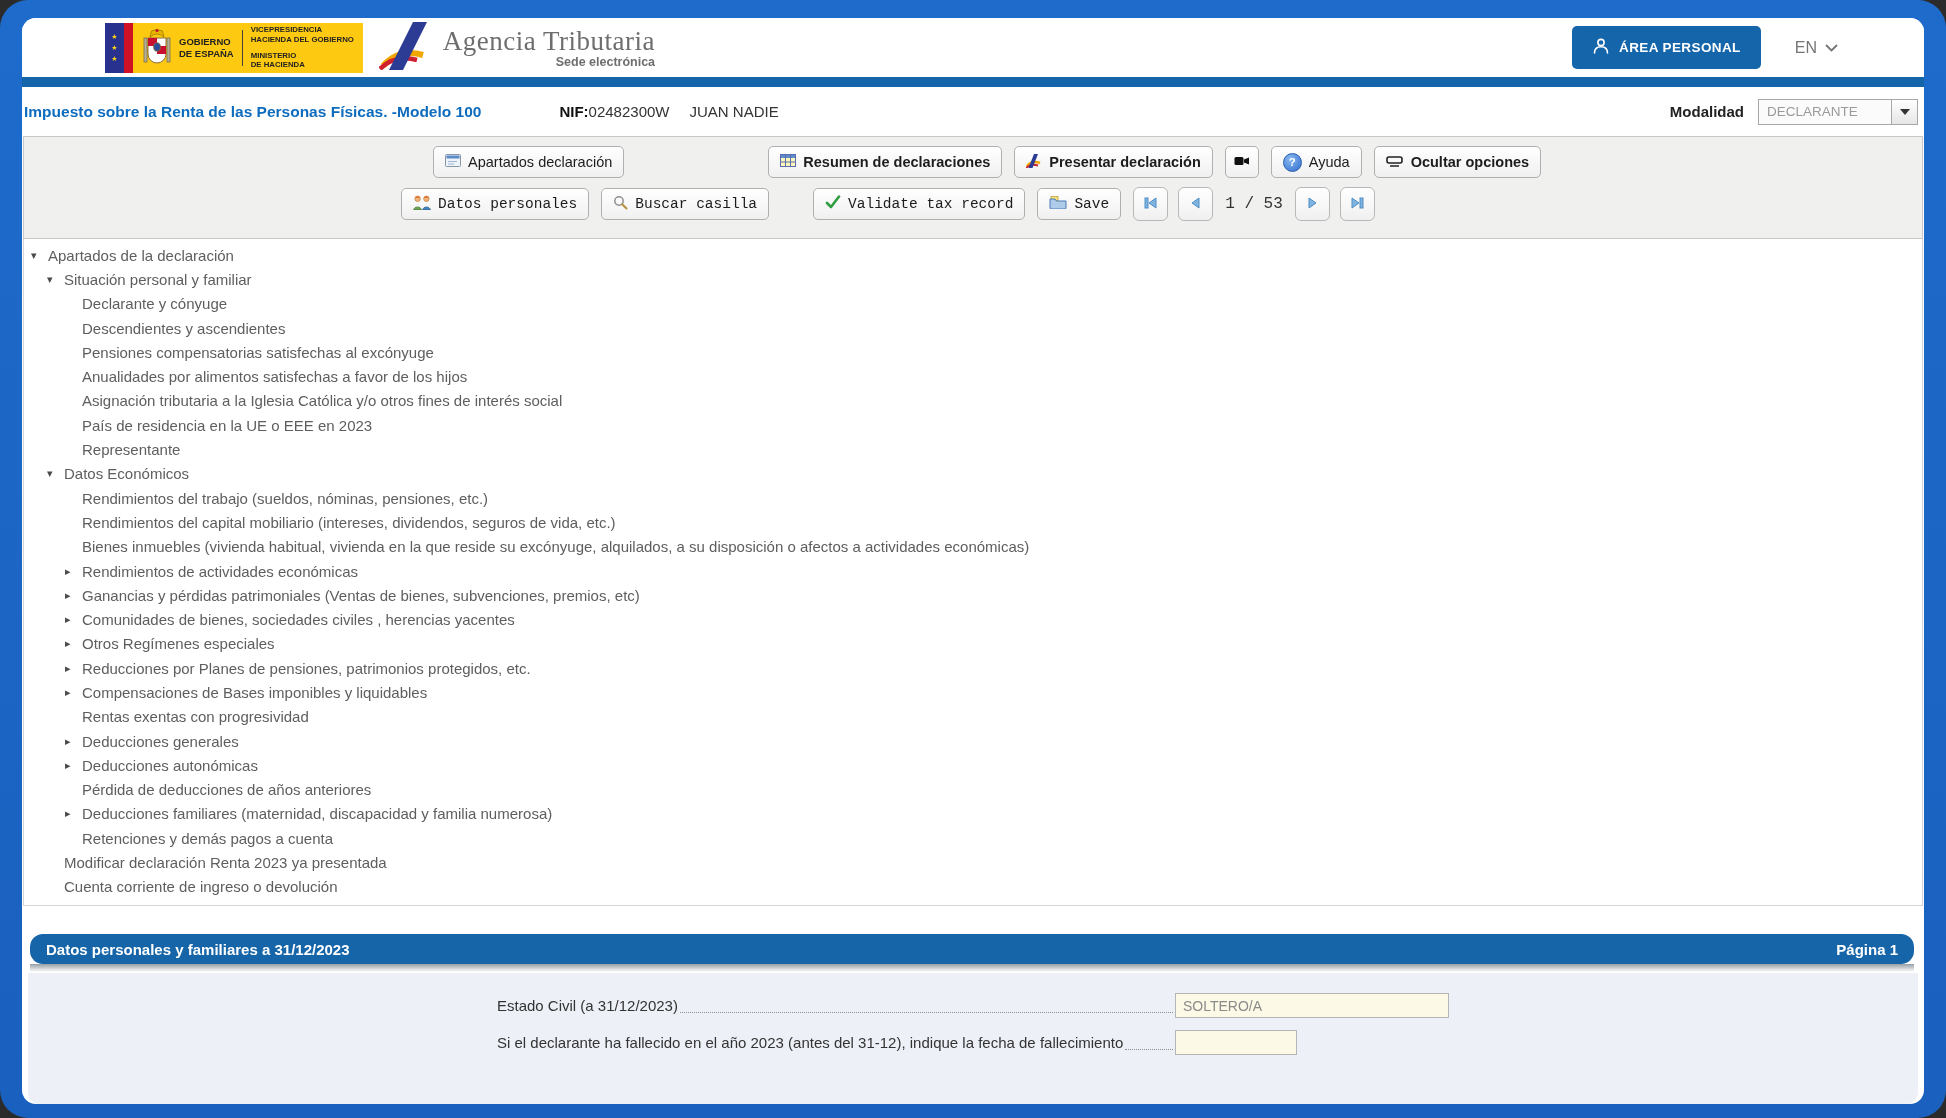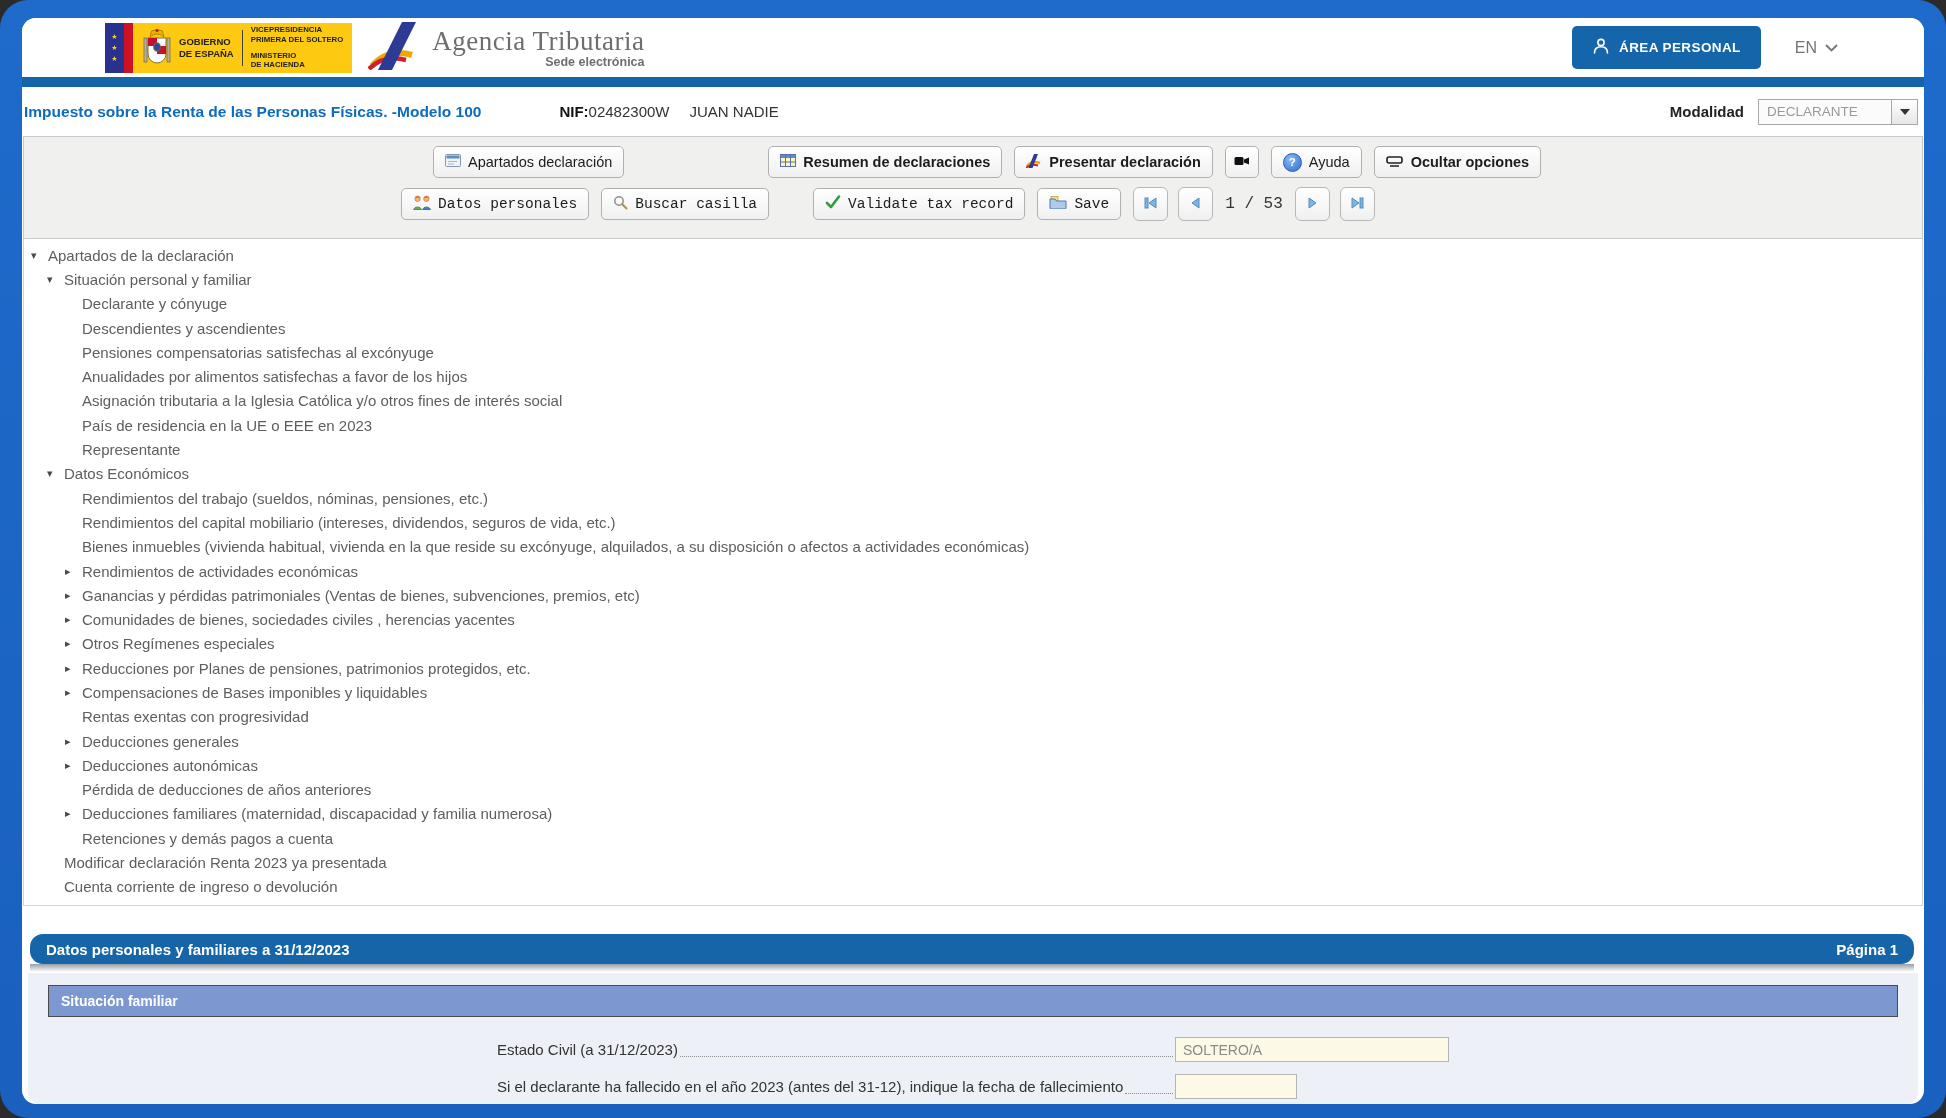--- a/index.html
+++ b/index.html
@@ -123,21 +123,21 @@
               <circle cx="15" cy="2.5" r="1.5" fill="#c8102e"></circle>
             </svg>
           </span>
           <div class="gov-text">
             <div>GOBIERNO</div>
             <div>DE ESPAÑA</div>
           </div>
           <div class="gov-divider"></div>
           <div class="ministry-text">
             <div>VICEPRESIDENCIA</div>
-            <div>PRIMERA DEL SOLTERO</div>
+            <div>HACIENDA DEL GOBIERNO</div>
             <div class="gap"></div>
             <div>MINISTERIO</div>
             <div>DE HACIENDA</div>
           </div>
         </div>
       </div>
 
       <div class="at-logo">
         <span>
           <svg width="58" height="48" viewBox="0 0 58 48">
@@ -438,23 +438,20 @@
         </div>
     </div>
 
     <div class="section-bar">
       <span>Datos personales y familiares a 31/12/2023</span>
       <span>Página 1</span>
     </div>
     <div class="bar-shadow"></div>
 
     <div class="form-area">
-      <div class="group-bar">
-        <span>Situación familiar</span>
-      </div>
       <div class="form-row r1">
         <span class="form-label">Estado Civil (a 31/12/2023)</span>
         <span class="leader"></span>
         <span class="input-slot">
           <input class="txt-input w-wide" value="SOLTERO/A" style="">
         </span>
       </div>
       <div class="form-row r2">
         <span class="form-label">Si el declarante ha fallecido en el año 2023 (antes del 31-12), indique la fecha de fallecimiento</span>
         <span class="leader"></span>

